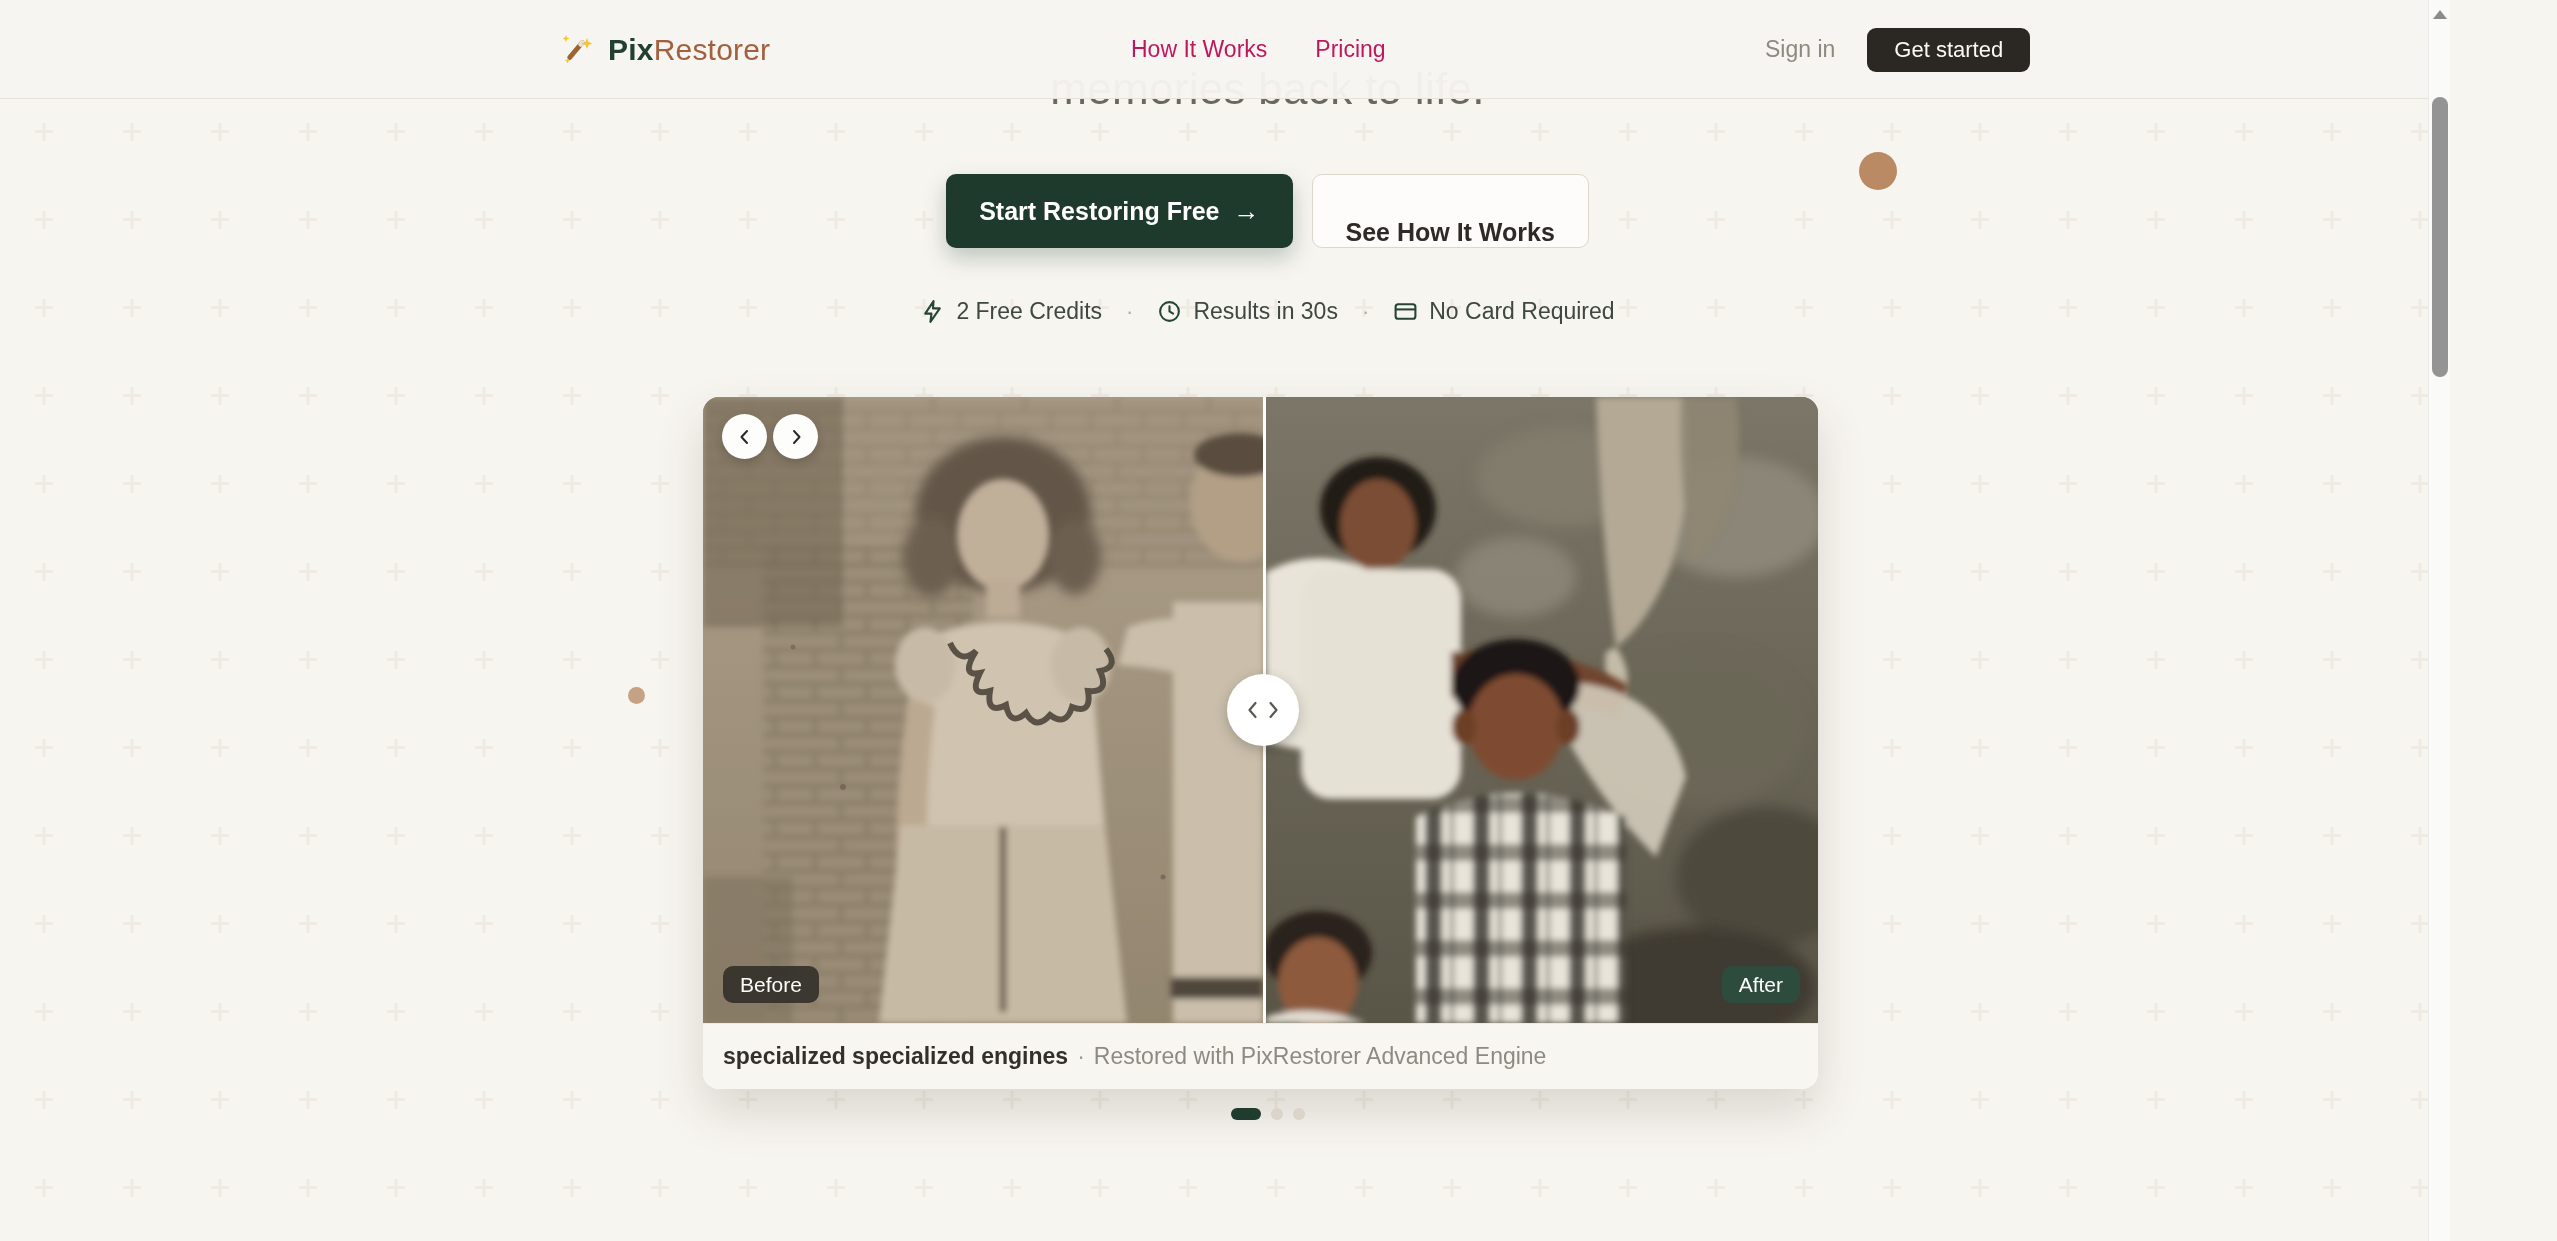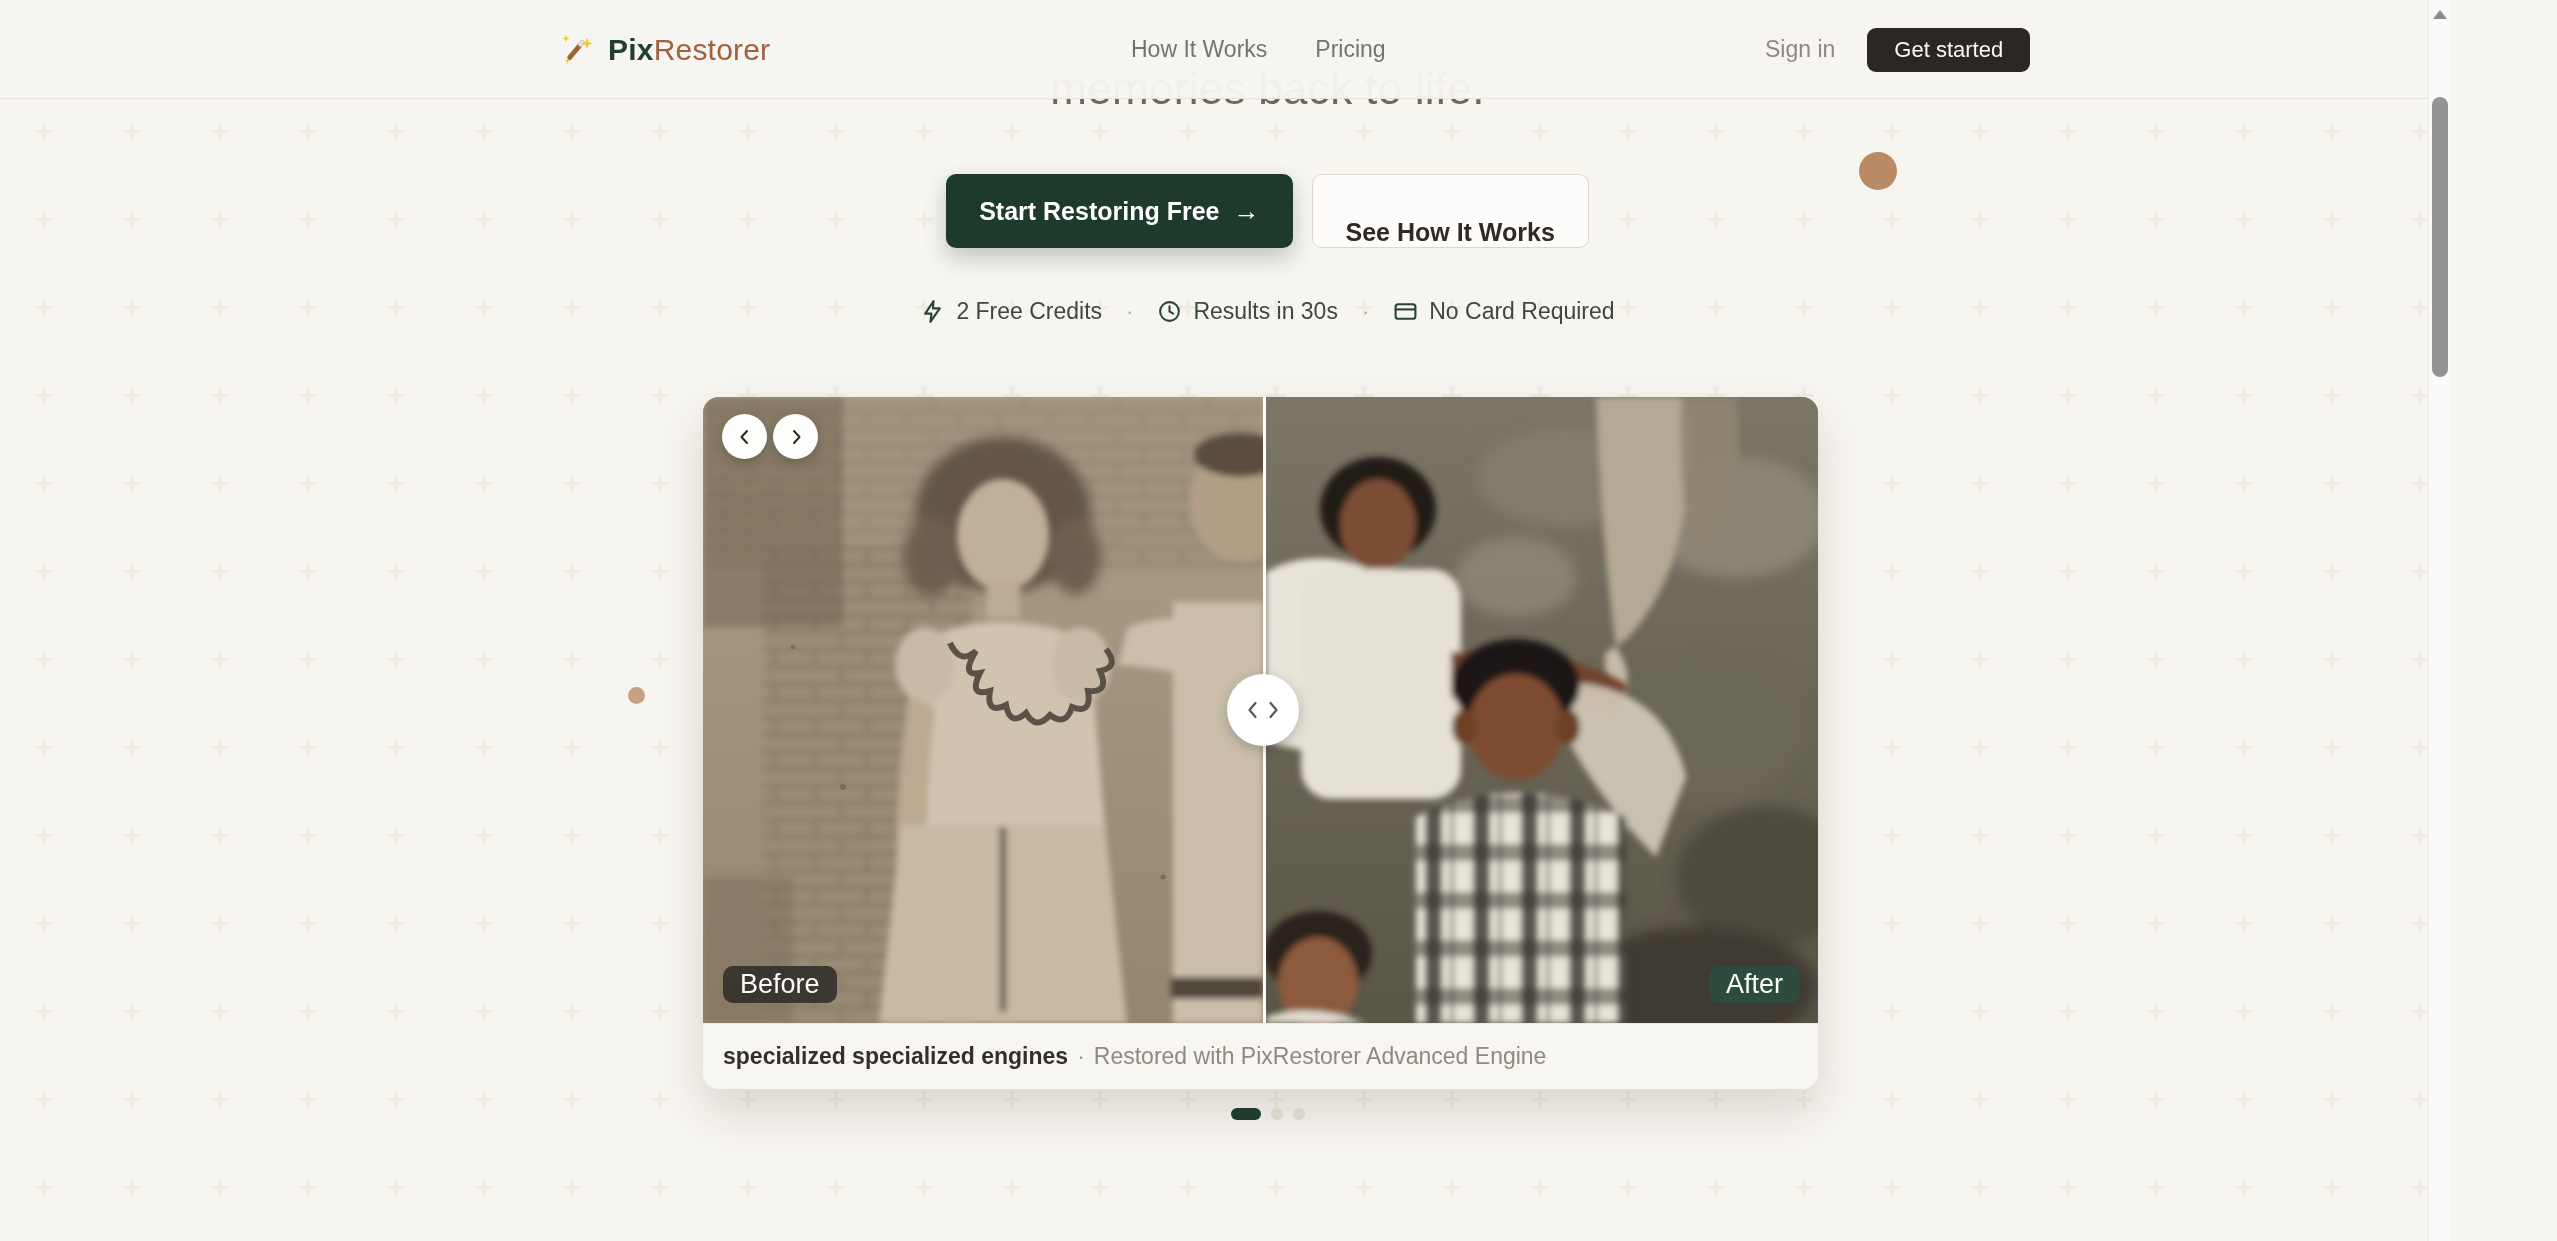--- a/index.html
+++ b/index.html
@@ -11,21 +11,21 @@
   #bg-pattern { position:absolute; left:0; top:0; width:2535px; height:1241px; z-index:0; opacity:.55; }
 
   
   .header { position:absolute; left:0; top:0; width:2535px; height:99px;
             background:rgba(247,245,240,.96); border-bottom:1px solid #e6e2d8; z-index:10; }
   .logo { position:absolute; left:558px; top:0; height:99px; display:flex; align-items:center; gap:14px; }
   .logo-text { font-size:30px; letter-spacing:.2px; }
   .logo-pix { font-weight:700; color:#21402f; }
   .logo-restorer { font-weight:400; color:#a2613e; }
   .nav { position:absolute; left:1131px; top:0; height:99px; display:flex; align-items:center; gap:48px; }
-  .nav-link { font-size:23px; color:#737373; cursor:pointer; }
+  .nav-link { font-size:23px; color:#be185d; cursor:pointer; }
   .auth { position:absolute; left:1765px; top:0; height:99px; display:flex; align-items:center; gap:32px; }
   .signin { font-size:23px; color:#8d897f; cursor:pointer; }
   .btn-dark { height:44px; padding:0 27px; background:#2b2823; color:#faf8f5; border:none; border-radius:9px;
               font-size:22px; font-family:inherit; display:flex; align-items:center; cursor:pointer; }
 
   
   .hero-heading { position:absolute; left:0; top:64px; width:2535px; text-align:center; z-index:1;
                   font-size:44px; font-weight:500; color:#6c6860; letter-spacing:.3px; }
   .cta-row { position:absolute; left:0; top:174px; width:2535px; display:flex; justify-content:center; gap:19px; z-index:2; }
   .btn-primary { height:74px; padding:0 33px; background:#1d3a2d; border:none; border-radius:10px;
@@ -60,21 +60,21 @@
                     display:flex; align-items:center; justify-content:center; cursor:pointer; z-index:5;
                     box-shadow:0 4px 10px rgba(0,0,0,.18); }
   .arrow-prev { left:19px; top:17px; }
   .arrow-next { left:70px; top:17px; }
 
   .slider-handle { position:absolute; left:524px; top:277px; width:72px; height:72px; border-radius:50%;
                    background:#ffffff; z-index:4; display:flex; align-items:center; justify-content:center;
                    gap:10px; cursor:ew-resize; box-shadow:0 4px 14px rgba(0,0,0,.22); }
 
   .badge { position:absolute; bottom:20px; height:37px; padding:0 17px; border-radius:10px;
-           display:flex; align-items:center; color:#fdfcfa; font-size:27px; z-index:4; }
+           display:flex; align-items:center; color:#fdfcfa; font-size:21px; z-index:4; }
   .badge-before { left:20px; background:rgba(48,45,40,.88); }
   .badge-after { right:18px; background:#2e4c3d; }
 
   .caption { height:66px; display:flex; align-items:center; padding-left:20px; gap:9px;
              background:#f8f6f1; border-top:1px solid #eeeae1; border-radius:0 0 16px 16px; }
   .caption-title { font-size:23px; font-weight:600; color:#33302b; }
   .caption-sep { font-size:23px; color:#a19d93; }
   .caption-rest { font-size:23px; color:#8d8a82; }
 
   .dots-row { position:absolute; left:0; top:1108px; width:2535px; display:flex; justify-content:center;

